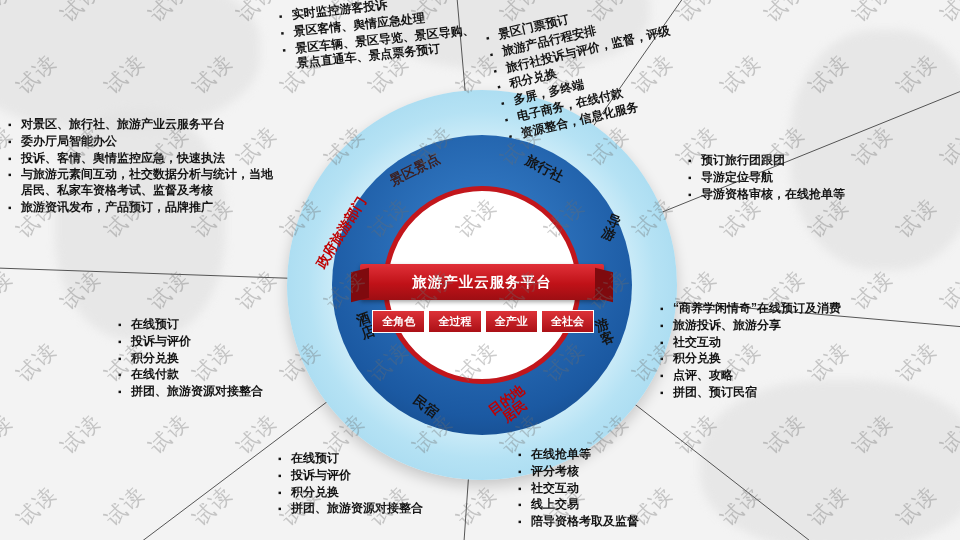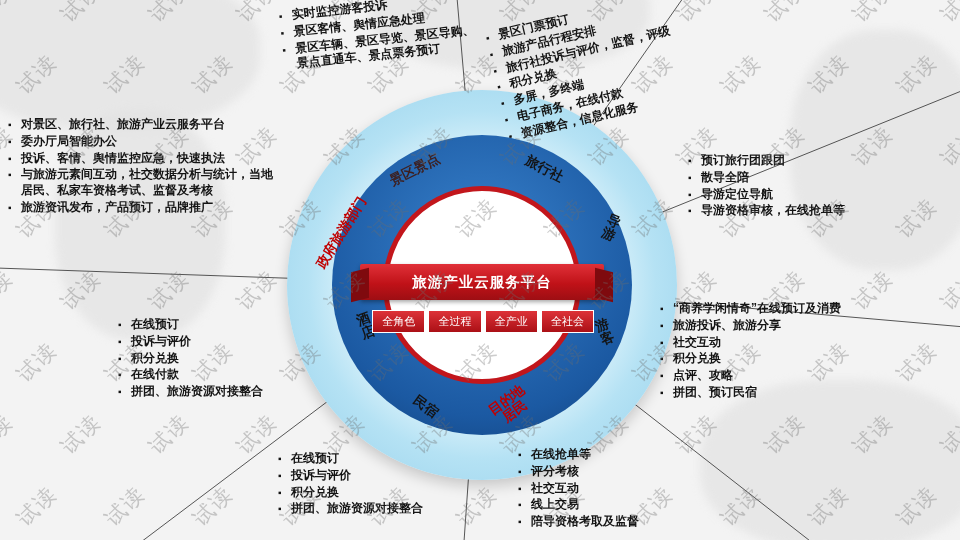--- a/index.html
+++ b/index.html
@@ -25,21 +25,21 @@
   
   .ribbon{position:absolute;left:360px;top:264px;width:244px;height:36px;z-index:6;
     background:linear-gradient(180deg,#e03038 0%,#c01218 55%,#9d0e13 100%);
     display:flex;align-items:center;justify-content:center;color:#fff;font-weight:bold;
     font-size:14.5px;letter-spacing:1px;border-radius:2px;box-shadow:0 2px 4px rgba(0,0,0,.35);}
   .ribbon::before,.ribbon::after{content:"";position:absolute;top:6px;width:18px;height:30px;background:#7f0a0e;z-index:-1;}
   .ribbon::before{left:-9px;transform:skewY(-14deg);}
   .ribbon::after{right:-9px;transform:skewY(14deg);}
   .boxes{position:absolute;left:372px;top:310px;width:222px;height:23px;display:flex;gap:3px;z-index:6;}
   .boxes .box{flex:1;background:linear-gradient(180deg,#dd3238,#ab1016);color:#fff;font-size:11px;
-    font-weight:normal;display:flex;align-items:center;justify-content:center;border:1px solid #fff;box-sizing:border-box;}
+    font-weight:bold;display:flex;align-items:center;justify-content:center;border:1px solid #fff;box-sizing:border-box;}
   
   .seg{position:absolute;z-index:5;font-weight:bold;font-size:13.5px;color:#141414;white-space:nowrap;}
   .seg.red{color:#c00000;}
   .seg.vert{white-space:normal;width:16px;line-height:1.05;text-align:center;word-break:break-all;}
   #seg-jqjd{left:388px;top:161px;transform:rotate(-27deg);color:#3d1f1f;}
   #seg-lxs{left:524px;top:160px;transform:rotate(27deg);}
   #seg-dy{left:603px;top:214px;transform:rotate(22deg);}
   #seg-yk{left:597px;top:318px;transform:rotate(-22deg);}
   #seg-mddjm{left:488px;top:392px;transform:rotate(-36deg);white-space:normal;width:46px;line-height:1.05;text-align:center;}
   #seg-ms{left:412px;top:398px;transform:rotate(36deg);}
@@ -128,21 +128,20 @@
     </ul>
   <ul class="blk" id="blk-left-middle">
       <li>对景区、旅行社、旅游产业云服务平台</li>
       <li>委办厅局智能办公</li>
       <li>投诉、客情、舆情监控应急，快速执法</li>
       <li>与旅游元素间互动，社交数据分析与统计，当地居民、私家车资格考试、监督及考核</li>
       <li>旅游资讯发布，产品预订，品牌推广</li>
     </ul>
   <ul class="blk" id="blk-right-middle">
       <li>预订旅行团跟团</li>
-      <li>散导全陪</li>
       <li>导游定位导航</li>
       <li>导游资格审核，在线抢单等</li>
     </ul>
   <ul class="blk" id="blk-left-lower">
       <li>在线预订</li>
       <li>投诉与评价</li>
       <li>积分兑换</li>
       <li>在线付款</li>
       <li>拼团、旅游资源对接整合</li>
     </ul>

